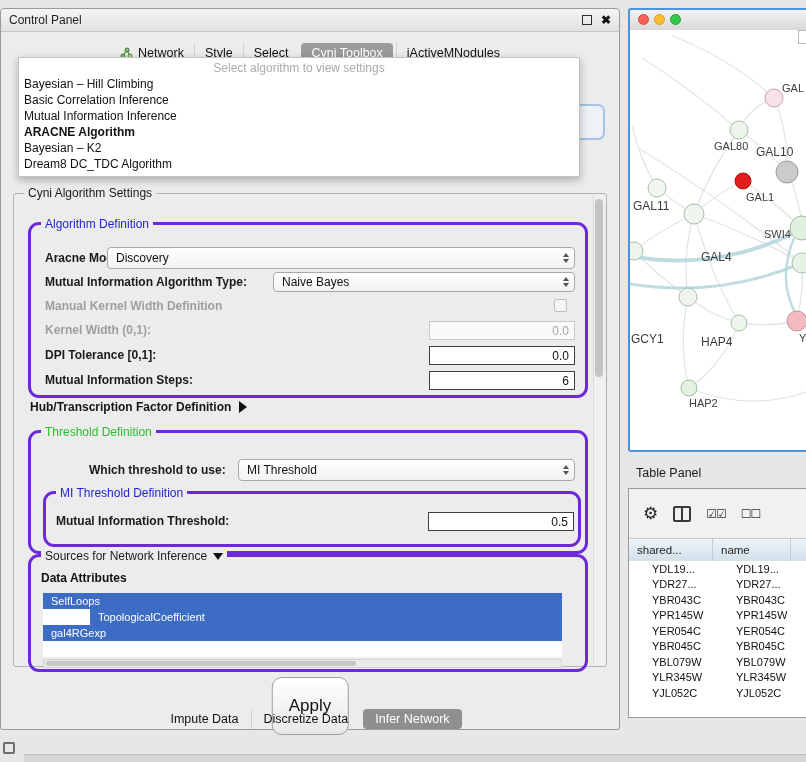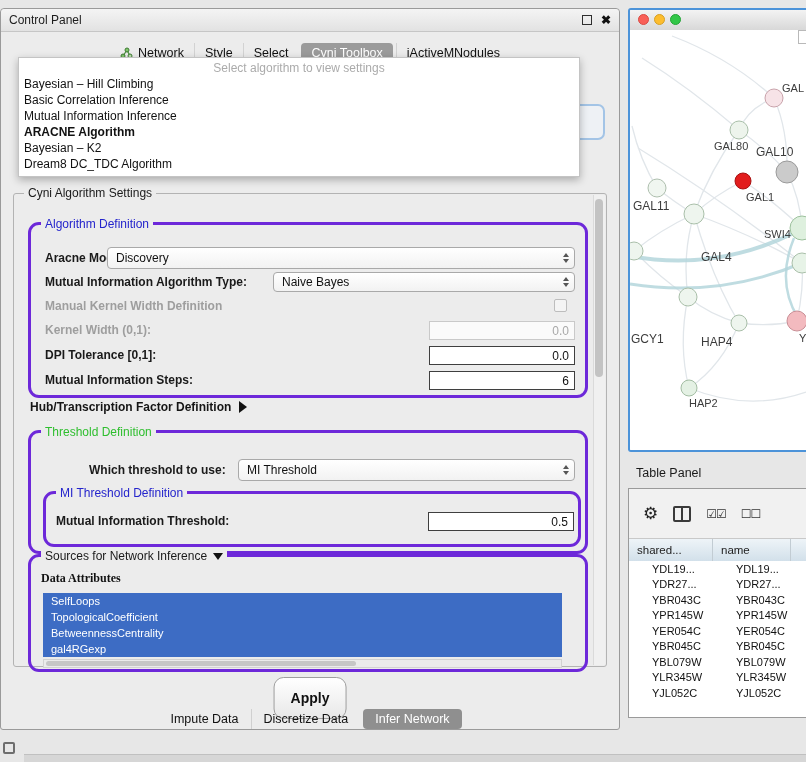--- a/index.html
+++ b/index.html
@@ -47,32 +47,32 @@
   .arrows{position:absolute;right:5px;top:5px;display:flex;flex-direction:column;align-items:center;gap:2px;}
   .tri-up{width:0;height:0;border-left:3.5px solid transparent;border-right:3.5px solid transparent;border-bottom:4px solid #555;}
   .tri-dn{width:0;height:0;border-left:3.5px solid transparent;border-right:3.5px solid transparent;border-top:4px solid #555;}
   input.field{position:absolute;height:19px;border:1px solid #3f3f3f;text-align:right;padding:0 5px;
     font-family:"Liberation Sans",sans-serif;font-size:12px;box-sizing:border-box;background:#fff;color:#111;}
   input.field.light{border:1px solid #c9c9c9;background:#fafafa;color:#a8a8a8;}
   .cb{position:absolute;width:13px;height:13px;border:1px solid #bdbdbd;background:#f4f4f4;border-radius:2px;box-sizing:border-box;}
   .hub-row{position:absolute;left:16px;top:206px;font-size:12px;font-weight:bold;color:#151515;display:flex;align-items:center;gap:8px;}
   .tri-right{width:0;height:0;border-top:6px solid transparent;border-bottom:6px solid transparent;border-left:8px solid #111;}
   .tri-down-s{display:inline-block;width:0;height:0;border-left:5px solid transparent;border-right:5px solid transparent;border-top:7px solid #111;margin-left:6px;vertical-align:middle;}
-  .attr-label{position:absolute;left:10px;top:14px;font-size:12px;font-weight:bold;color:#111;font-family:Liberation Serif, serif;}
+  .attr-label{position:absolute;left:10px;top:14px;font-size:12px;font-weight:bold;color:#111;}
   .attr-list{position:absolute;left:12px;top:36px;width:519px;height:64px;background:#fff;overflow:hidden;}
   .attr-item{height:16px;line-height:16px;font-size:11px;color:#fff;padding-left:8px;}
   .hbar{position:absolute;left:12px;top:102px;width:519px;height:9px;background:#ebebeb;border:1px solid #d2d2d2;box-sizing:border-box;}
   .hbar-thumb{position:absolute;left:2px;top:1px;width:310px;height:5px;background:#c6c6c6;border-radius:3px;}
 
   
   .vscroll{position:absolute;right:1px;top:1px;bottom:1px;width:11px;background:#f0f0f0;border-left:1px solid #dadada;}
   .vthumb{position:absolute;left:1px;top:4px;width:8px;height:178px;background:#c3c3c3;border-radius:4px;}
 
-  .apply-btn{position:absolute;left:50%;top:668px;transform:translateX(-50%);padding:12px 16px;font-size:14px;color:#111;
-    background:linear-gradient(#ffffff,#e8e8e8);border:1px solid #9f9f9f;border-radius:10px;font-family:"Liberation Sans",sans-serif;font-weight:bold;}
+  .apply-btn{position:absolute;left:50%;top:668px;transform:translateX(-50%);padding:18px 16px;font-size:17px;color:#111;
+    background:linear-gradient(#ffffff,#e8e8e8);border:1px solid #9f9f9f;border-radius:10px;font-family:"Liberation Sans",sans-serif;}
 
   .bottom-tabs{position:absolute;left:0;top:700px;width:100%;display:flex;justify-content:center;align-items:center;}
   .btab{font-size:12.5px;color:#111;padding:3px 12px;}
   .btab + .btab{border-left:1px solid #d0d0d0;}
   .btab.selected{background:#8f8f8f;color:#fff;border-radius:4px;border-left:none;margin-left:3px;}
 
   
   .net-window{position:absolute;left:628px;top:8px;width:184px;height:444px;border:2px solid #4c93d9;
     border-radius:3px;background:#fff;box-sizing:border-box;overflow:hidden;}
   .net-titlebar{position:absolute;left:0;top:0;right:0;height:20px;background:linear-gradient(#f3f3f3,#d8d8d8);border-bottom:1px solid #b6b6b6;}
@@ -209,22 +209,21 @@
           <span class="lbl" style="left:10px;top:18px;">Mutual Information Threshold:</span>
           <input class="field" readonly="" style="left: 382px; top: 18px; width: 146px;" value="0.5">
         </div>
       </div>
 
       <div class="group" style="left:14px;top:360px;width:554px;height:112px;">
         <span class="legend"><span>Sources for Network Inference</span><span class="tri-down-s"></span></span>
         <span class="attr-label">Data Attributes</span>
         <div class="attr-list" id="attr-list">
             <div class="attr-item" style="background: rgb(61, 108, 196);">SelfLoops</div>
-            <div class="attr-item" style="background: rgb(61, 108, 196);">TopologicalCoefficient</div>
-            <div class="attr-item" style="background: rgb(61, 108, 196);">BetweennessCentrality</div>
+            <div class="attr-item" style="background: rgb(61, 108, 196); margin-left: 47px;">TopologicalCoefficient</div>
             <div class="attr-item" style="background: rgb(61, 108, 196);">gal4RGexp</div>
           </div>
         <div class="hbar">
             <span class="hbar-thumb"></span>
           </div>
       </div>
 
       <div class="vscroll">
         <span class="vthumb"></span>
       </div>

